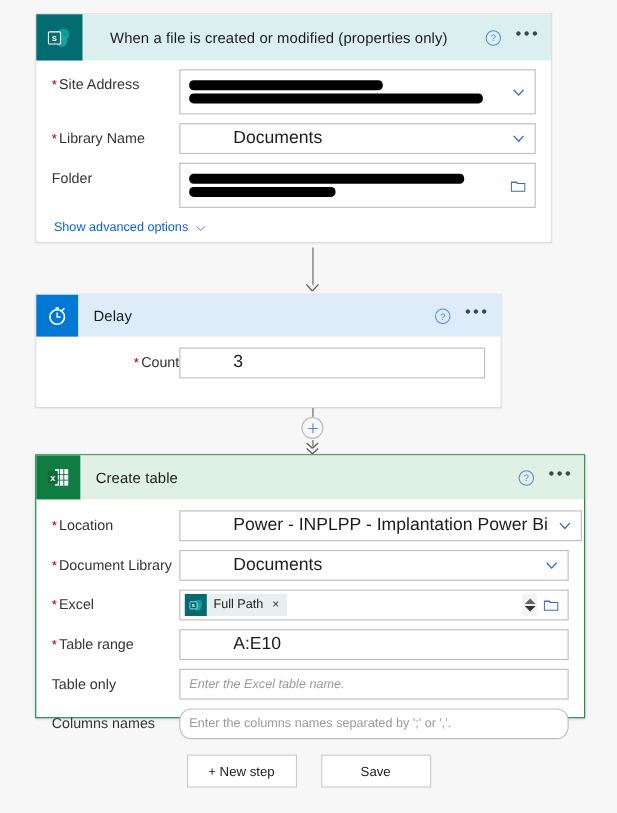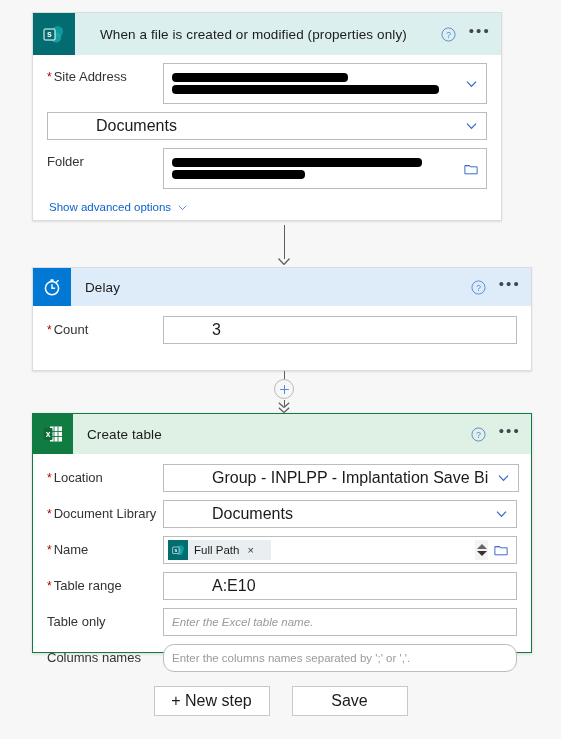--- a/index.html
+++ b/index.html
@@ -139,21 +139,21 @@
   }
   .tri-up { border-bottom: 5px solid #666; }
   .tri-dn { border-top: 5px solid #333; }
 
   
   .chip {
     display: inline-flex;
     align-items: center;
     background: #e9eff0;
     height: 20px;
-    padding: 0 15px 0 0;
+    padding: 0 5px 0 0;
     gap: 6px;
   }
   .chip-ico {
     width: 20px; height: 20px;
     flex: 0 0 20px;
     display:flex; align-items:center; justify-content:center;
   }
   .chip-txt { font-size: 11.5px; color: #1b1b1b; }
   .chip-x {
     font-size: 11px; color: #3a3a3a;
@@ -189,23 +189,23 @@
   
   .footer {
     position: absolute;
     left: 0; right: 0;
     display: flex; justify-content: center; gap: 22px;
   }
   .btn {
     border: 1px solid #c8c8c8;
     background: #ffffff;
     font-family: "Liberation Sans", sans-serif;
-    font-size: 16px;
+    font-size: 12px;
     color: #1b1b1b;
-    width: 116px; height: 30px;
+    width: 100px; height: 30px;
     cursor: pointer;
   }
 </style>
 </head>
 <body>
 
 <div class="canvas">
 
   <div class="card" style="left:32px; top:12px; width:470px; height:209px;">
     <div class="card-header" style="background:#dcefef;">
@@ -234,20 +234,21 @@
         <div class="ctl tall" style="min-height:40px;">
           <div class="redact" style="width:62%; margin-top:5px;"></div>
           <div class="redact" style="width:94%; margin-bottom:5px;"></div>
           <svg class="chev" viewBox="0 0 16 16">
             <path d="M2.5 5 L8 11 L13.5 5" fill="none" stroke="#3668c8" stroke-width="1.5"></path>
           </svg>
         </div>
       </div>
 
       <div class="row">
+        <div class="lbl req">Library Name</div>
         <div class="ctl" style="min-height:28px;">
           <div class="val">Documents</div>
           <svg class="chev" viewBox="0 0 16 16">
             <path d="M2.5 5 L8 11 L13.5 5" fill="none" stroke="#3668c8" stroke-width="1.5"></path>
           </svg>
         </div>
       </div>
 
       <div class="row">
         <div class="lbl">Folder</div>
@@ -270,21 +271,21 @@
     </div>
   </div>
 
   <div class="conn" style="left:284px; top:225px; width:1px; height:42px;">
     <div class="conn-line" style="top:0; height:34px;"></div>
     <svg width="14" height="10" viewBox="0 0 14 10" style="position:absolute; left:-7px; top:30px;">
       <path d="M7 9.5 L1.5 3.5 M7 9.5 L12.5 3.5" fill="none" stroke="#605e5c" stroke-width="1.2"></path>
     </svg>
   </div>
 
-  <div class="card" style="left:32px; top:267px; width:500px; height:104px;">
+  <div class="card" style="left:32px; top:267px; width:424px; height:104px;text-align:right;">
     <div class="card-header" style="background:#deecf9; height:38px;">
       <div class="hdr-icon" style="background:#0078d4; width:38px; flex:0 0 38px; height:38px;">
         <svg width="20" height="20" viewBox="0 0 20 20" aria-hidden="true">
           <circle cx="10" cy="11.2" r="6.6" fill="none" stroke="#ffffff" stroke-width="1.5"></circle>
           <path d="M10 7.6 v3.6 h2.6" fill="none" stroke="#ffffff" stroke-width="1.4" stroke-linecap="round"></path>
           <rect x="8.4" y="2.3" width="3.2" height="1.8" rx=".5" fill="#ffffff"></rect>
           <path d="M14.6 5.1 l1.6 -1.5" stroke="#ffffff" stroke-width="1.4" stroke-linecap="round"></path>
         </svg>
       </div>
       <div class="hdr-title" style="padding-left:14px;">Delay</div>
@@ -344,39 +345,39 @@
         </svg>
         <div class="ellipsis">•••</div>
       </div>
     </div>
 
     <div class="card-body" style="padding-top:10px;">
 
       <div class="row">
         <div class="lbl req">Location</div>
         <div class="ctl" style="min-height:28px;">
-          <div class="val">Group - INPLPP - Implantation Save Bi</div>
+          <div class="val">Power - INPLPP - Implantation Power Bi</div>
           <svg class="chev" viewBox="0 0 16 16">
             <path d="M2.5 5 L8 11 L13.5 5" fill="none" stroke="#3668c8" stroke-width="1.5"></path>
           </svg>
         </div>
       </div>
 
       <div class="row">
         <div class="lbl req">Document Library</div>
         <div class="ctl" style="min-height:28px;">
           <div class="val">Documents</div>
           <svg class="chev" viewBox="0 0 16 16">
             <path d="M2.5 5 L8 11 L13.5 5" fill="none" stroke="#3668c8" stroke-width="1.5"></path>
           </svg>
         </div>
       </div>
 
       <div class="row">
-        <div class="lbl req">Name</div>
+        <div class="lbl req">Excel</div>
         <div class="ctl" style="min-height:28px; padding-left:4px; padding-right:48px;">
           <span class="chip">
             <span class="chip-ico" style="background:#036c70;">
               <svg width="13" height="12" viewBox="0 0 22 20" aria-hidden="true">
                 <circle cx="14.5" cy="7.5" r="5.6" fill="#0a9aa0"></circle>
                 <circle cx="13" cy="13.4" r="5.2" fill="#1aa8a8" opacity=".85"></circle>
                 <rect x="1" y="5" width="11" height="11" rx="1" fill="#046b70" stroke="#ffffff" stroke-width="1"></rect>
                 <text x="6.4" y="13.6" font-family="Liberation Sans, sans-serif" font-size="8.5" font-weight="bold" fill="#ffffff" text-anchor="middle">s</text>
               </svg>
             </span>

